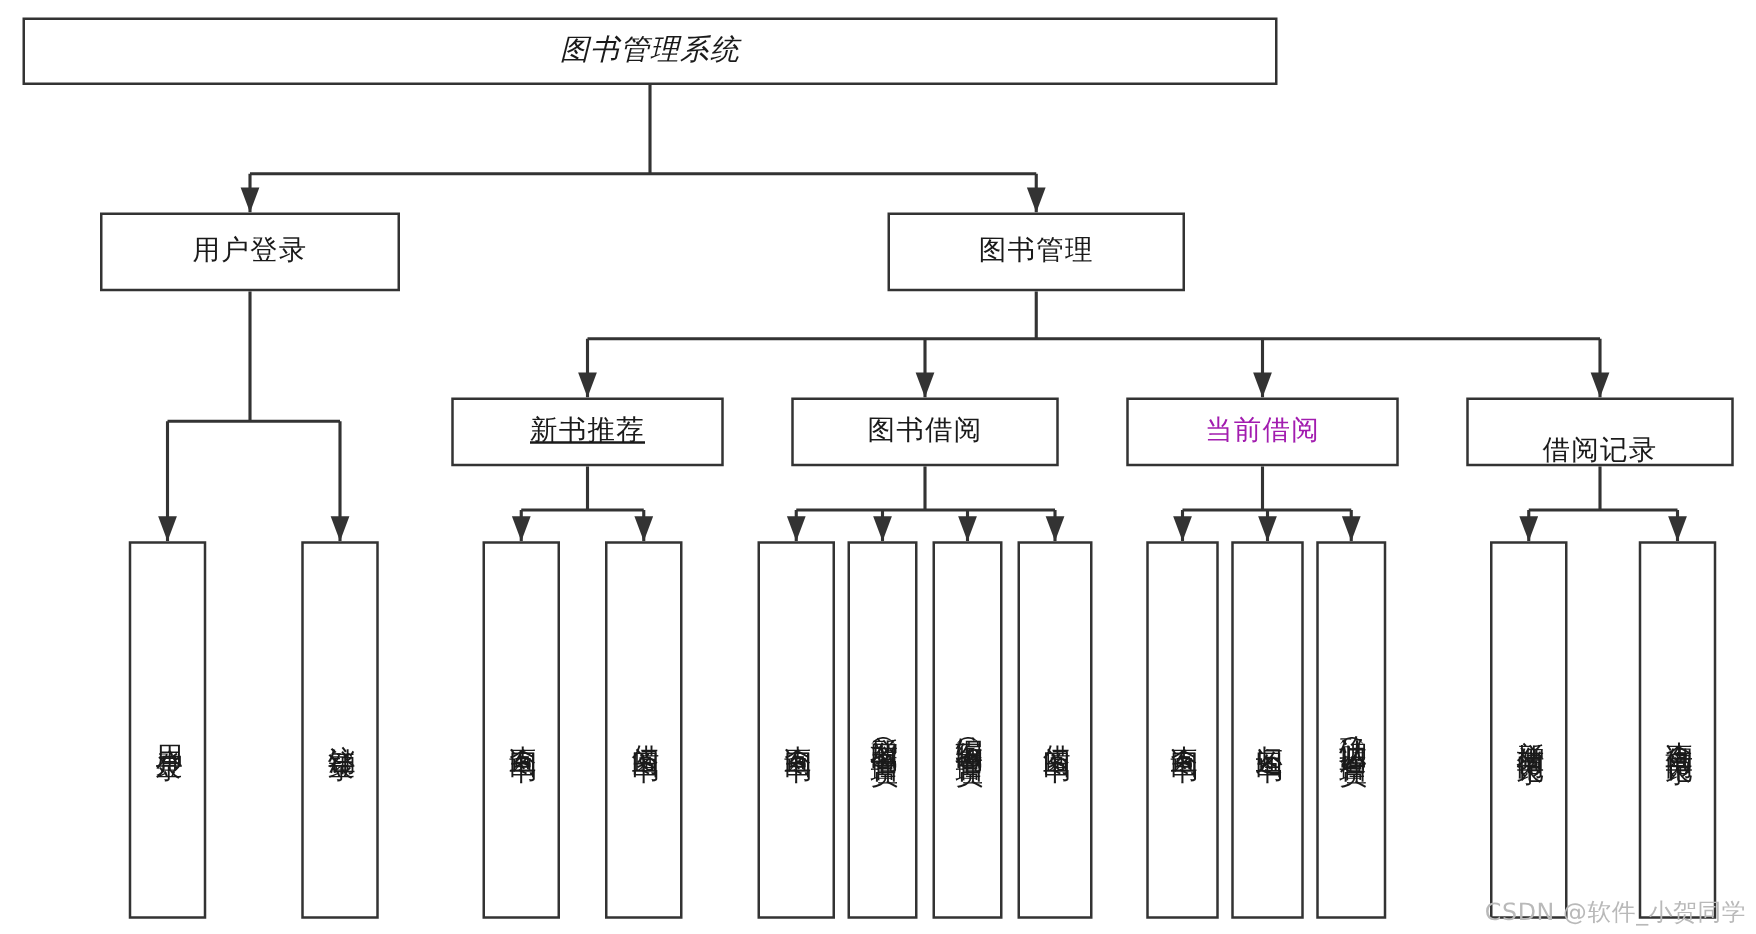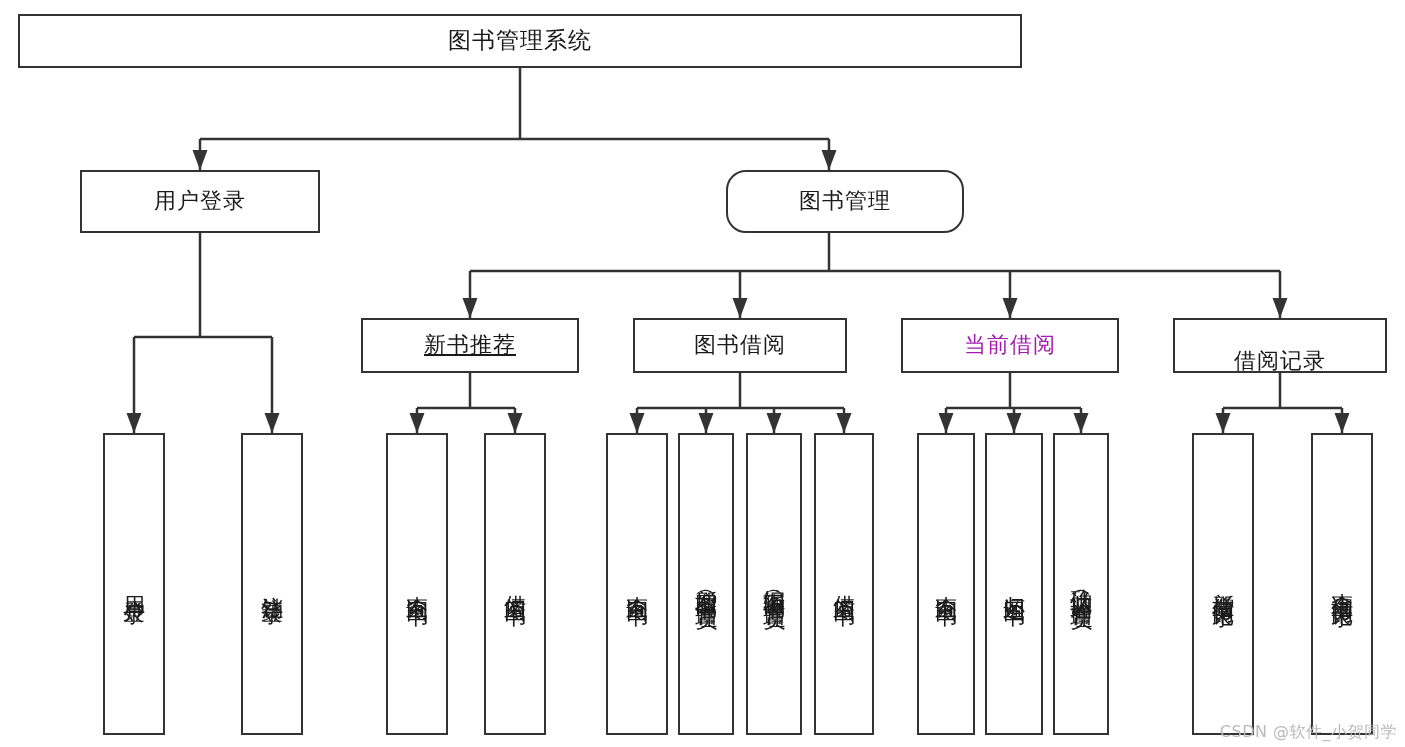--- a/index.html
+++ b/index.html
@@ -41,21 +41,21 @@
   }
   .node-label-v {
     font-size: 22px;
     color: #1a1a1a;
     writing-mode: vertical-rl;
     text-orientation: upright;
     letter-spacing: 3px;
     line-height: 1.12;
     white-space: nowrap;
   }
-  .root-box .node-label-h { font-size: 23px; }
+  .root-box .node-label-h { font-size: 23px; font-style: italic; }
   svg.connectors {
     position: absolute;
     left: 0;
     top: 0;
     width: 1405px;
     height: 747px;
     pointer-events: none;
   }
   .conn-line {
     stroke: #333333;
@@ -63,21 +63,21 @@
     fill: none;
   }
   .conn-arrow {
     fill: #333333;
     stroke: none;
   }
   #watermark {
     position: absolute;
     right: 8px;
     bottom: 4px;
-    font-size: 16px;
+    font-size: 19px;
     color: #b9b9b9;
     white-space: nowrap;
     letter-spacing: 0.5px;
   }
 </style>
 </head>
 <body>
 
 <div id="diagram-root">
   <svg class="connectors" id="connector-layer" viewBox="0 0 1405 747" xmlns="http://www.w3.org/2000/svg">
@@ -134,21 +134,21 @@
       <line x1="1342" y1="408" x2="1342" y2="433" class="conn-line" stroke="#333333"></line>
       <polygon points="1334.5,413 1349.5,413 1342,433" class="conn-arrow" fill="#333333"></polygon>
     </svg>
   <div id="node-layer">
       <div class="node-box root-box" style="left: 18px; top: 14px; width: 1004px; height: 54px; border-color: rgb(51, 51, 51); background: rgb(255, 255, 255);">
         <span class="node-label-h" style="color: rgb(26, 26, 26);">图书管理系统</span>
       </div>
       <div class="node-box" style="left: 80px; top: 170px; width: 240px; height: 63px; border-color: rgb(51, 51, 51); background: rgb(255, 255, 255);">
         <span class="node-label-h" style="color: rgb(26, 26, 26);">用户登录</span>
       </div>
-      <div class="node-box" style="left: 726px; top: 170px; width: 238px; height: 63px; border-color: rgb(51, 51, 51); background: rgb(255, 255, 255); border-radius: 20px;">
+      <div class="node-box" style="left: 710px; top: 170px; width: 238px; height: 63px; border-color: rgb(51, 51, 51); background: rgb(255, 255, 255);">
         <span class="node-label-h" style="color: rgb(26, 26, 26);">图书管理</span>
       </div>
       <div class="node-box" style="left: 361px; top: 318px; width: 218px; height: 55px; border-color: rgb(51, 51, 51); background: rgb(255, 255, 255);">
         <span class="node-label-h" style="color: rgb(26, 26, 26); text-decoration: underline;">新书推荐</span>
       </div>
       <div class="node-box" style="left: 633px; top: 318px; width: 214px; height: 55px; border-color: rgb(51, 51, 51); background: rgb(255, 255, 255);">
         <span class="node-label-h" style="color: rgb(26, 26, 26);">图书借阅</span>
       </div>
       <div class="node-box" style="left: 901px; top: 318px; width: 218px; height: 55px; border-color: rgb(51, 51, 51); background: rgb(255, 255, 255);">
         <span class="node-label-h" style="color: #a21caf;">当前借阅</span>

